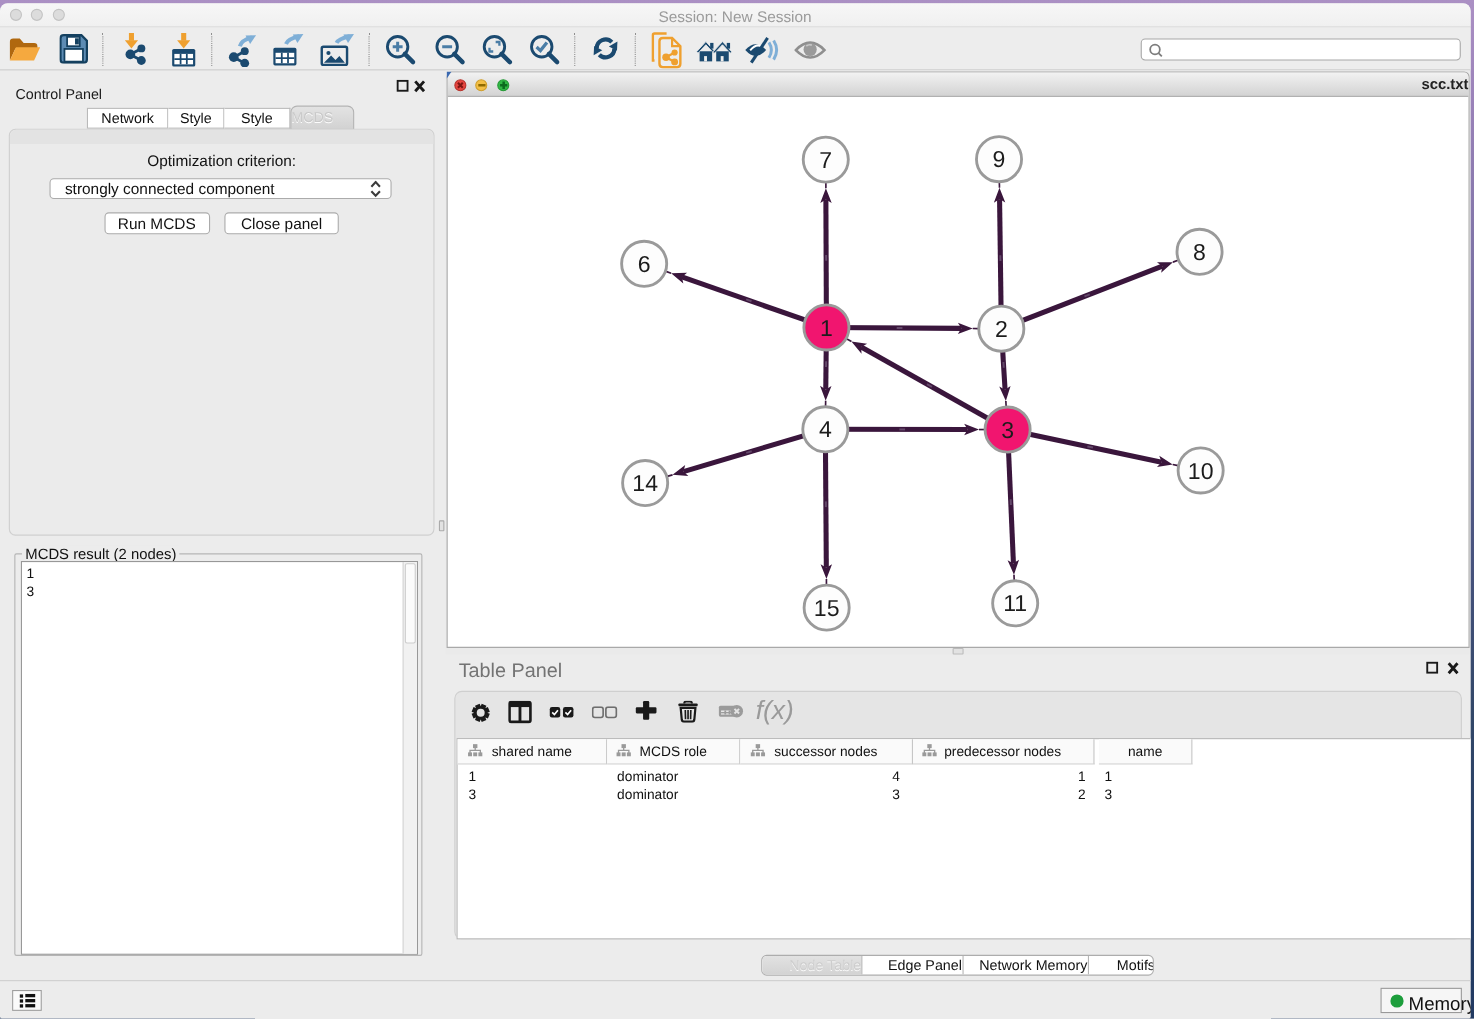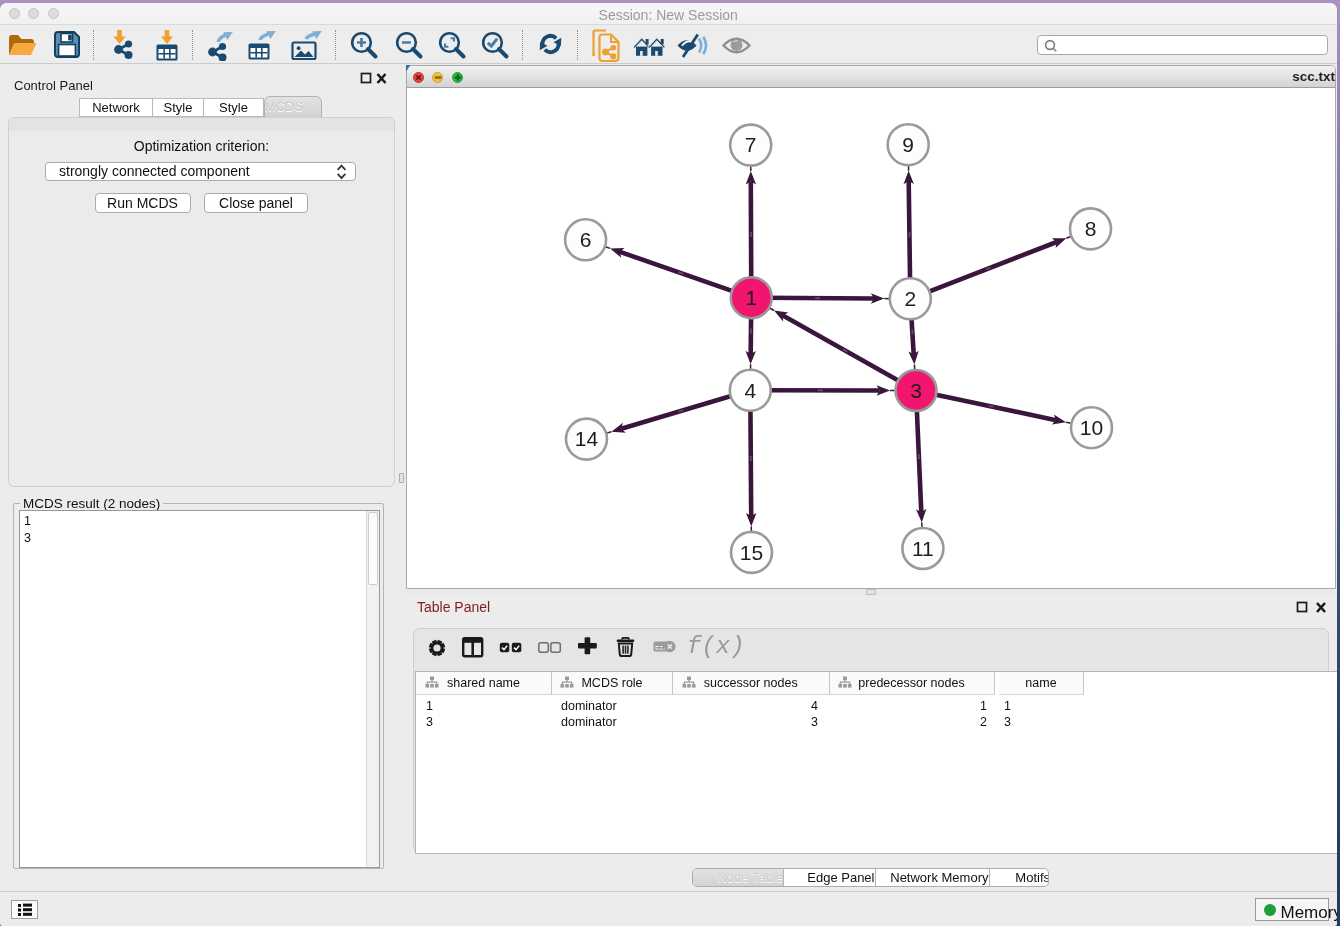--- a/index.html
+++ b/index.html
@@ -32,21 +32,21 @@
 
 #vknob{position:absolute;left:398.5px;top:472.5px;width:5px;height:10px;background:#e2e2e2;border:1px solid #aaa;border-radius:1px}
 #hknob{position:absolute;left:866px;top:588.5px;width:10px;height:6px;background:#e2e2e2;border:1px solid #bbb;border-radius:1px}
 
 #netdesk{position:absolute;left:404.5px;top:64px;width:931.5px;height:531px;background:#eaeaea}
 #netframe{position:absolute;left:405.5px;top:64.5px;width:930.5px;height:524px;background:#fff;border:1px solid #a9a9a9;border-radius:5px 5px 0 0;overflow:hidden}
 #nettitle{position:absolute;left:0;top:0;width:100%;height:22.5px;background:linear-gradient(#f2f2f2,#d3d3d3);border-bottom:1px solid #9e9e9e}
 #nettitletext{position:absolute;left:0;top:3.5px;width:100%;text-align:right;font-size:13.5px;font-weight:bold;color:#222}
 .mac{position:absolute;top:6px;width:11px;height:11px;border-radius:50%}
 
-#tp-title{position:absolute;left:417px;top:599px;font-size:14px;color:#7f1d1d}
+#tp-title{position:absolute;left:417px;top:599px;font-size:18px;color:#737373}
 #tbox{position:absolute;left:413px;top:628px;width:915.5px;height:225.5px;background:#e5e5e5;border:1px solid #cfcfcf;border-radius:7px}
 #ttable{position:absolute;left:415px;top:670.5px;width:1025px;height:183px;background:#fff;border:1px solid #b5b5b5}
 .hcell{position:absolute;top:0;height:23px;border-right:1px solid #c6c6c6;border-bottom:1px solid #d4d4d4;background:#fafafa;font-size:12.5px;color:#111;text-align:center;line-height:22px}
 .rcell{position:absolute;font-size:12.5px;color:#111;height:16px;line-height:16px}
 
 #btabs{position:absolute;left:692px;top:867.5px;width:357px;height:19px;background:#fff;border:1px solid #adadad;border-radius:5px;overflow:hidden}
 .btab{position:absolute;top:0;height:100%;font-size:13px;color:#111;text-align:right;line-height:18px;border-right:1px solid #b5b5b5}
 
 #statusline{position:absolute;left:0;top:890.5px;width:1336.5px;height:1px;background:#cfcfcf}
 #listbtn{position:absolute;left:11px;top:899.5px;width:27px;height:19.5px;background:#fafafa;border:1px solid #9e9e9e}
@@ -367,21 +367,21 @@
       </svg>
       <svg class="abs" style="left:653px;top:640px" width="24" height="14" viewBox="0 0 24 14">
         <rect x="0.5" y="1.5" width="15.5" height="10" rx="1.5" fill="#9b9b9b"></rect>
         <rect x="2.5" y="6.0" width="11.5" height="3.5" fill="#fff"></rect>
         <line x1="6.333333333333334" y1="6.0" x2="6.333333333333334" y2="9.5" stroke="#9b9b9b" stroke-width="1.6"></line>
         <line x1="10.166666666666668" y1="6.0" x2="10.166666666666668" y2="9.5" stroke="#9b9b9b" stroke-width="1.6"></line>
         <line x1="2.5" y1="7.75" x2="14.0" y2="7.75" stroke="#9b9b9b" stroke-width="1.6"></line>
         <circle cx="16.8" cy="6.5" r="5.7" fill="#9b9b9b"></circle>
         <path d="M14.7 4.4 L18.9 8.6 M18.9 4.4 L14.7 8.6" stroke="#e3e3e3" stroke-width="1.8"></path>
       </svg>
-      <div class="abs" style="left:687px;top:633px;font-family:Liberation Mono, monospace;font-style:italic;font-size:24px;color:#9a9a9a">f(x)</div>
+      <div class="abs" style="left:687px;top:633px;font-family:Liberation Sans, sans-serif;font-style:italic;font-size:24px;color:#9a9a9a">f(x)</div>
       <svg class="abs" style="left:424.5px;top:676px;z-index:6" width="14" height="12">
         <rect x="5" y="0.5" width="4" height="3.6" fill="#9a9a9a"></rect>
         <path d="M7 4 L7 6.2 M2.3 8.5 L2.3 6.2 L11.7 6.2 L11.7 8.5" stroke="#9a9a9a" stroke-width="1.2" fill="none"></path>
         <rect x="0.5" y="8" width="3.6" height="3.6" fill="#9a9a9a"></rect>
         <rect x="5.2" y="8" width="3.6" height="3.6" fill="#9a9a9a"></rect>
         <rect x="9.9" y="8" width="3.6" height="3.6" fill="#9a9a9a"></rect>
       </svg>
       <svg class="abs" style="left:559.5px;top:676px;z-index:6" width="14" height="12">
         <rect x="5" y="0.5" width="4" height="3.6" fill="#9a9a9a"></rect>
         <path d="M7 4 L7 6.2 M2.3 8.5 L2.3 6.2 L11.7 6.2 L11.7 8.5" stroke="#9a9a9a" stroke-width="1.2" fill="none"></path>

